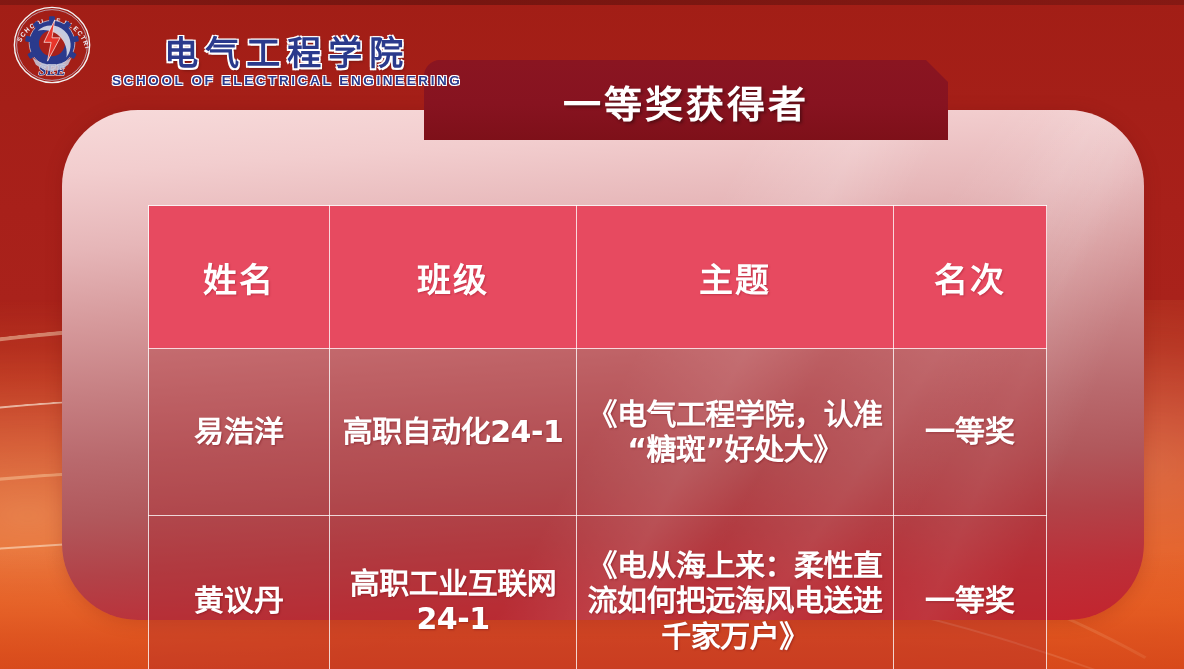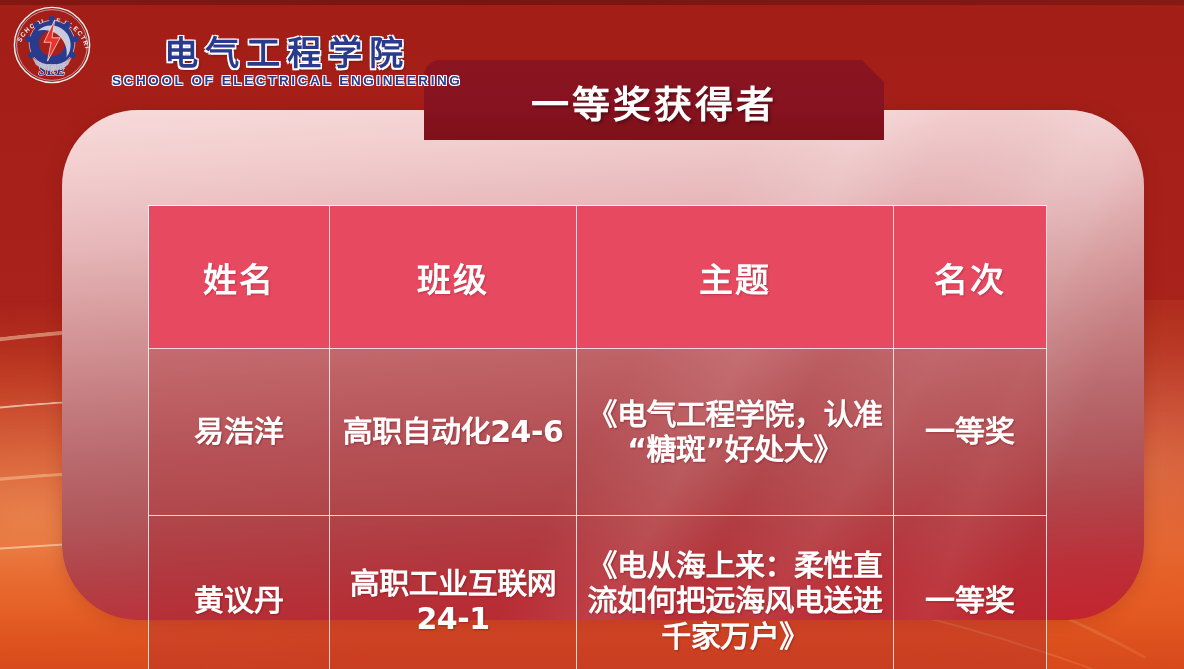--- a/index.html
+++ b/index.html
@@ -182,21 +182,21 @@
     text-shadow:
       -1px -1px 0 #fff, 1px -1px 0 #fff,
       -1px  1px 0 #fff, 1px  1px 0 #fff;
     font-family: "Liberation Sans", sans-serif;
   }
 
   
   .banner {
     position: absolute;
     left: 424px; top: 60px;
-    width: 460px; height: 80px;
+    width: 524px; height: 80px;
     background: linear-gradient(180deg,#8A1521 0%, #871320 55%, #7E1019 100%);
     border-top-left-radius: 16px;
     -webkit-clip-path: polygon(0 0, calc(100% - 22px) 0, 100% 22px, 100% 100%, 0 100%);
     clip-path: polygon(0 0, calc(100% - 22px) 0, 100% 22px, 100% 100%, 0 100%);
     z-index: 11;
     display: flex;
     align-items: center;
     justify-content: center;
   }
   .banner-round{
@@ -373,21 +373,21 @@
       <tr>
         <th>姓名</th>
         <th>班级</th>
         <th>主题</th>
         <th>名次</th>
       </tr>
     </thead>
     <tbody>
       <tr>
         <td class="cell-name">易浩洋</td>
-        <td class="cell-class">高职自动化24-6</td>
+        <td class="cell-class">高职自动化24-1</td>
         <td class="cell-topic">《电气工程学院，认准“糖斑”好处大》</td>
         <td class="cell-rank">一等奖</td>
       </tr>
       <tr>
         <td class="cell-name">黄议丹</td>
         <td class="cell-class">高职工业互联网24-1</td>
         <td class="cell-topic">《电从海上来：柔性直流如何把远海风电送进千家万户》</td>
         <td class="cell-rank">一等奖</td>
       </tr>
     </tbody>

